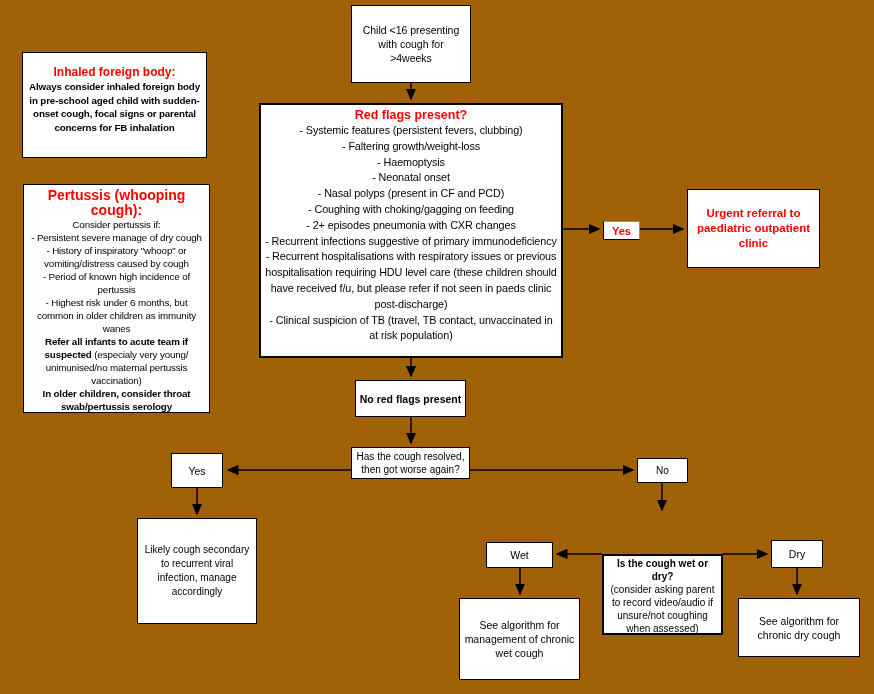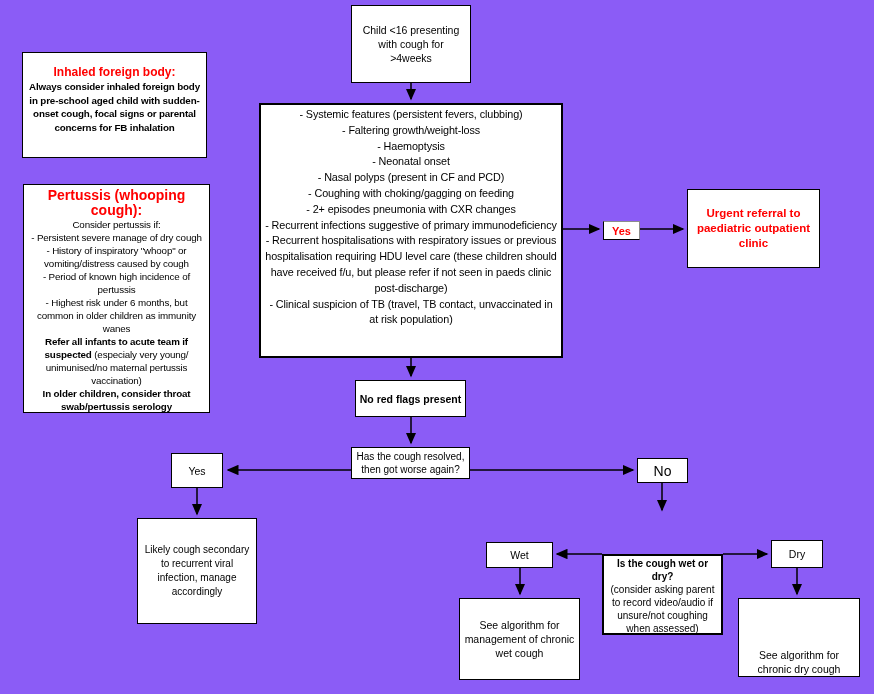--- a/index.html
+++ b/index.html
@@ -1,19 +1,19 @@
 <!DOCTYPE html>
 <html><head>
 <meta charset="utf-8">
 <style>
   html,body{margin:0;padding:0;background:#fff;}
   .canvas{
     position:relative;
     width:874px;height:694px;
-    background:#8b5cf6;
+    background:#a16207;
     font-family:"Liberation Sans", sans-serif;
     color:#000;
     overflow:hidden;
   }
   svg.arrows{position:absolute;left:0;top:0;pointer-events:none;}
   .node{
     position:absolute;
     box-sizing:border-box;
     background:#fff;
     border:1.5px solid #000;
@@ -33,26 +33,26 @@
   .n-pertussis .itm{font-size:9.8px;line-height:13px;letter-spacing:-0.15px;}
   .n-redflags{left:259px;top:103px;width:304px;height:255px;border-width:2px;padding:2px 4px 0;}
   .n-redflags .ttl{font-size:12.5px;line-height:16px;font-weight:bold;}
   .n-redflags .itm{font-size:10.8px;line-height:15.8px;letter-spacing:-0.1px;}
   .n-yes-urgent{left:603px;top:221px;width:37px;height:19px;font-size:11px;font-weight:bold;border-width:1.5px;border-style:solid;border-color:#8c8c8c #8c8c8c #000 #000;}
   .n-urgent{left:687px;top:189px;width:133px;height:79px;font-size:11.5px;line-height:15px;font-weight:bold;padding:0 4px;}
   .n-noredflags{left:355px;top:380px;width:111px;height:37px;font-size:10.5px;font-weight:bold;}
   .n-resolved{left:351px;top:447px;width:119px;height:32px;font-size:10px;line-height:13.5px;padding:0 2px;}
   .n-yes-left{left:171px;top:453px;width:52px;height:35px;font-size:10.5px;}
   .n-likely{left:137px;top:518px;width:120px;height:106px;font-size:10px;line-height:14px;padding:0 4px;}
-  .n-no-right{left:637px;top:458px;width:51px;height:25px;font-size:14px;}
+  .n-no-right{left:637px;top:458px;width:51px;height:25px;font-size:10px;}
   .n-wetdry{left:602px;top:514px;width:121px;height:81px;border-width:2px;font-size:10px;line-height:13px;padding:1px 2px 0;margin-top:40px;}
   .n-wet{left:486px;top:542px;width:67px;height:26px;font-size:10.5px;}
   .n-dry{left:771px;top:540px;width:52px;height:28px;font-size:10.5px;}
   .n-seewet{left:459px;top:598px;width:121px;height:82px;font-size:10.5px;line-height:14px;padding:0 4px;}
-  .n-seedry{left:738px;top:598px;width:122px;height:79px;font-size:10.5px;line-height:14px;padding:0 4px;justify-content:flex-end;}
+  .n-seedry{left:738px;top:598px;width:122px;height:59px;font-size:10.5px;line-height:14px;padding:0 4px;}
 </style>
 </head>
 <body>
 
 <div class="canvas">
 
   <svg class="arrows" width="874" height="694" viewBox="0 0 874 694">
     <defs>
       <marker id="ah" markerWidth="8" markerHeight="7" refX="7" refY="3.5" orient="auto">
         <path d="M0,0 L8,3.5 L0,7 Z" fill="#000"></path>
@@ -89,20 +89,21 @@
     <div class="itm">Consider pertussis if:</div>
     <div class="itm">- Persistent severe manage of dry cough</div>
     <div class="itm">- History of inspiratory "whoop" or vomiting/distress caused by cough</div>
     <div class="itm">- Period of known high incidence of pertussis</div>
     <div class="itm">- Highest risk under 6 months, but common in older children as immunity wanes</div>
     <div class="itm"><span class="bold">Refer all infants to acute team if suspected</span><span> (especialy very young/ unimunised/no maternal pertussis vaccination)</span></div>
     <div class="itm bold">In older children, consider throat swab/pertussis serology</div>
   </div>
 
   <div class="node n-redflags">
+    <div class="ttl red">Red flags present?</div>
     <div class="itm">- Systemic features (persistent fevers, clubbing)</div>
     <div class="itm">- Faltering growth/weight-loss</div>
     <div class="itm">- Haemoptysis</div>
     <div class="itm">- Neonatal onset</div>
     <div class="itm">- Nasal polyps (present in CF and PCD)</div>
     <div class="itm">- Coughing with choking/gagging on feeding</div>
     <div class="itm">- 2+ episodes pneumonia with CXR changes</div>
     <div class="itm">- Recurrent infections suggestive of primary immunodeficiency</div>
     <div class="itm">- Recurrent hospitalisations with respiratory issues or previous hospitalisation requiring HDU level care (these children should have received f/u, but please refer if not seen in paeds clinic post-discharge)</div>
     <div class="itm">- Clinical suspicion of TB (travel, TB contact, unvaccinated in at risk population)</div>

